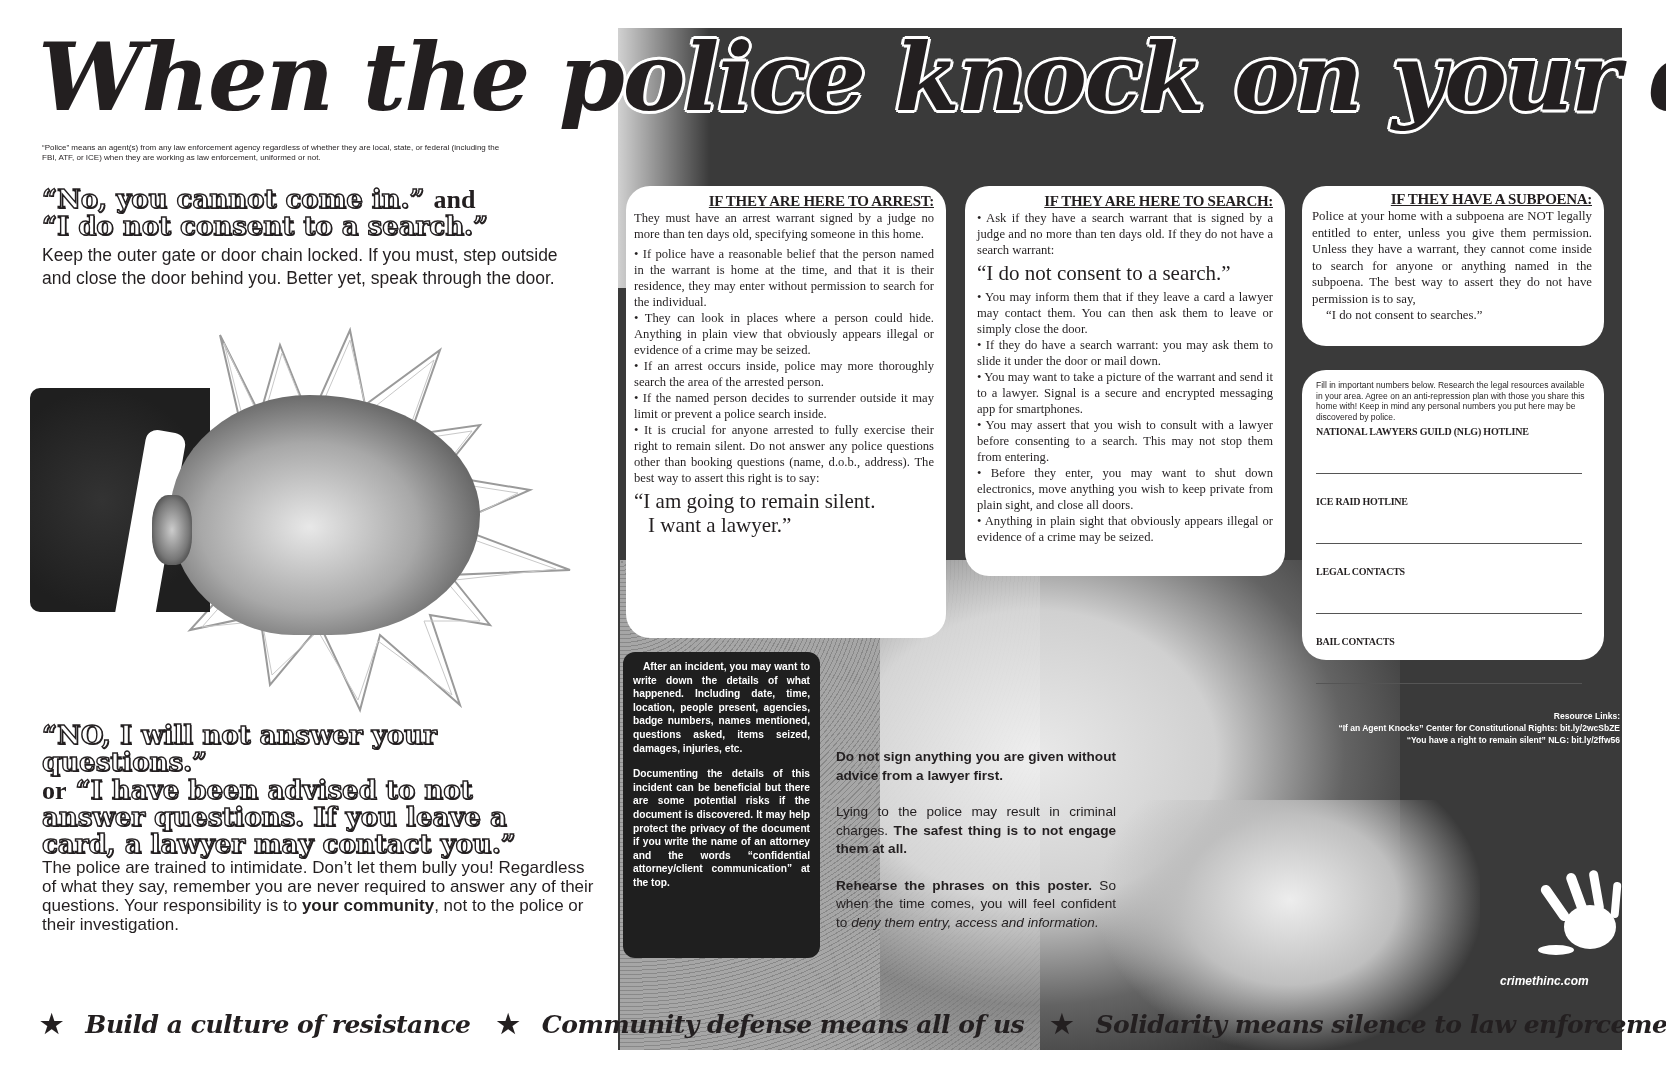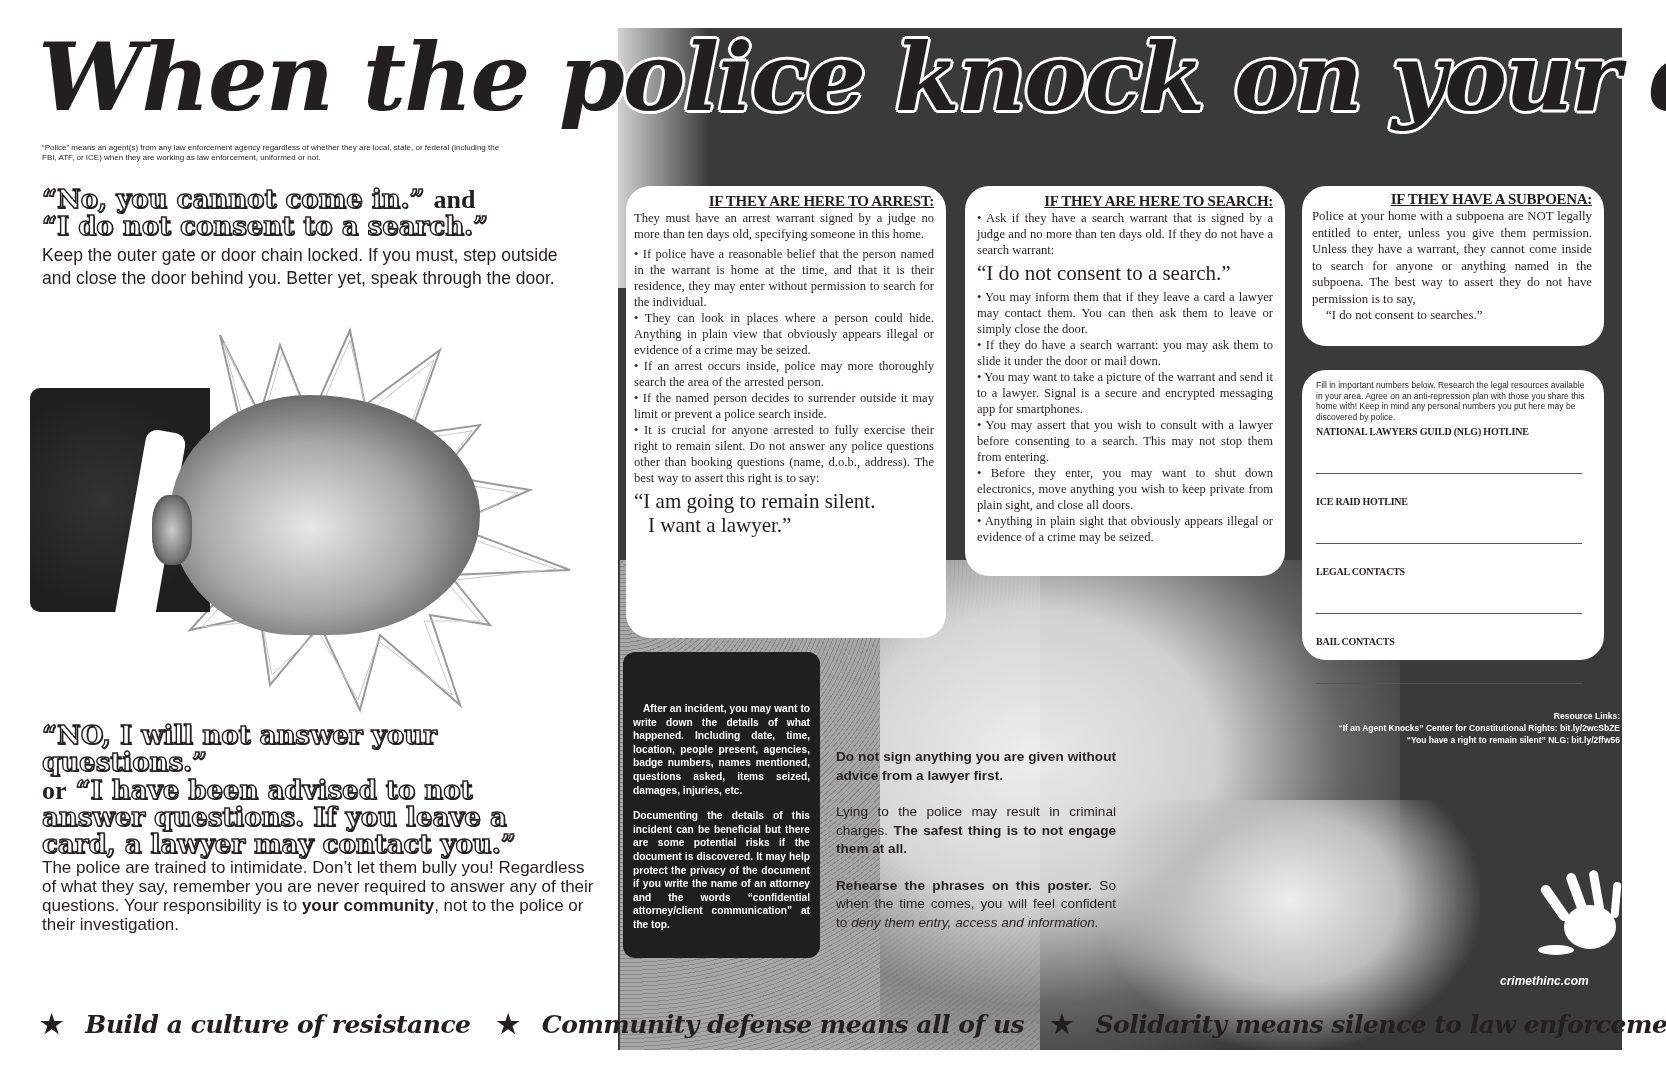--- a/index.html
+++ b/index.html
@@ -53,21 +53,21 @@
   .box-subpoena p{font-size:12.8px;line-height:16.5px;}
   .box-subpoena .last{padding-left:14px;}
   .box-contacts{left:1302px;top:370px;width:302px;height:290px;padding:10px 12px 0 14px;}
   .box-contacts .intro{font-size:8.5px;line-height:10.5px;margin-bottom:4px;font-family:"Liberation Sans",sans-serif;}
   .contact-label{font-size:10px;font-weight:bold;font-family:"Liberation Serif",serif;letter-spacing:-0.2px;}
   .contact-line{border-bottom:1px solid #555;height:36px;margin-bottom:22px;margin-right:10px;}
   
   .incident{position:absolute;left:623px;top:652px;width:197px;height:306px;background:#1f1f1f;border-radius:12px;
        color:#fff;padding:8px 10px;box-sizing:border-box;font-size:10.2px;line-height:13.6px;font-weight:bold;text-align:justify;}
   .incident p{margin:0 0 12px 0;}
-  .incident p:first-child{text-indent:10px;margin-top:42px;}
+  .incident p:first-child{text-indent:10px;}
   
   .advice{position:absolute;left:836px;top:748px;width:280px;font-size:13.6px;line-height:18.5px;color:#231f20;text-align:justify;}
   .advice p{margin:0 0 18px 0;}
   .advice .strong{font-weight:bold;}
   .advice em{font-style:italic;}
   
   .resources{position:absolute;left:1240px;top:710px;width:380px;text-align:right;color:#fff;font-size:8.5px;line-height:12px;font-weight:bold;}
   
   .logo-hand{position:absolute;left:1530px;top:862px;width:110px;height:100px;}
   .logo-text{position:absolute;left:1500px;top:974px;font-size:12px;font-style:italic;font-weight:bold;color:#fff;}

